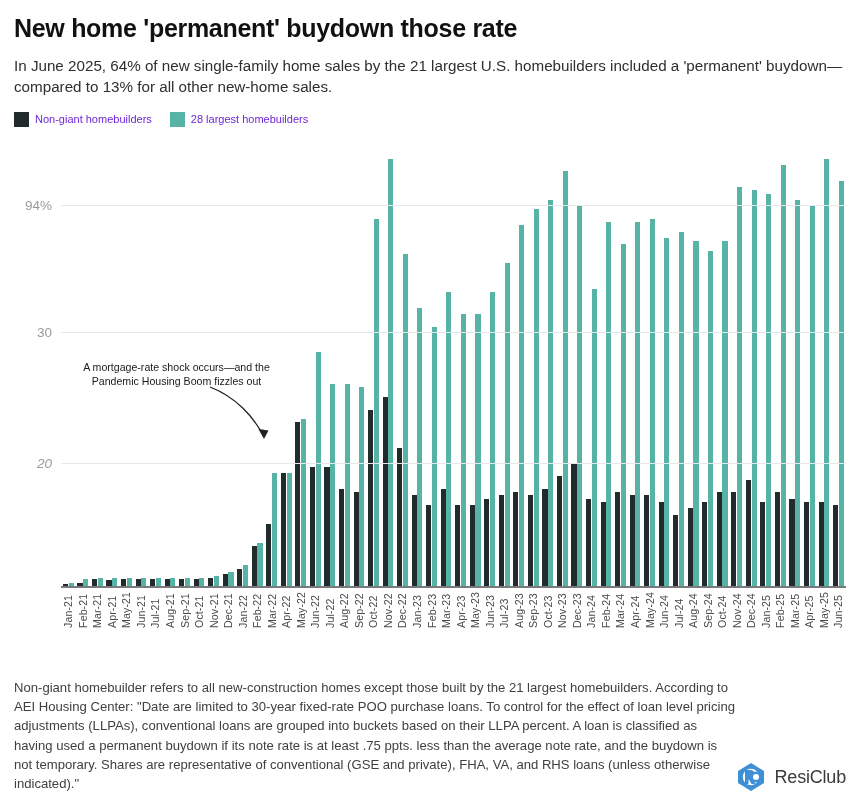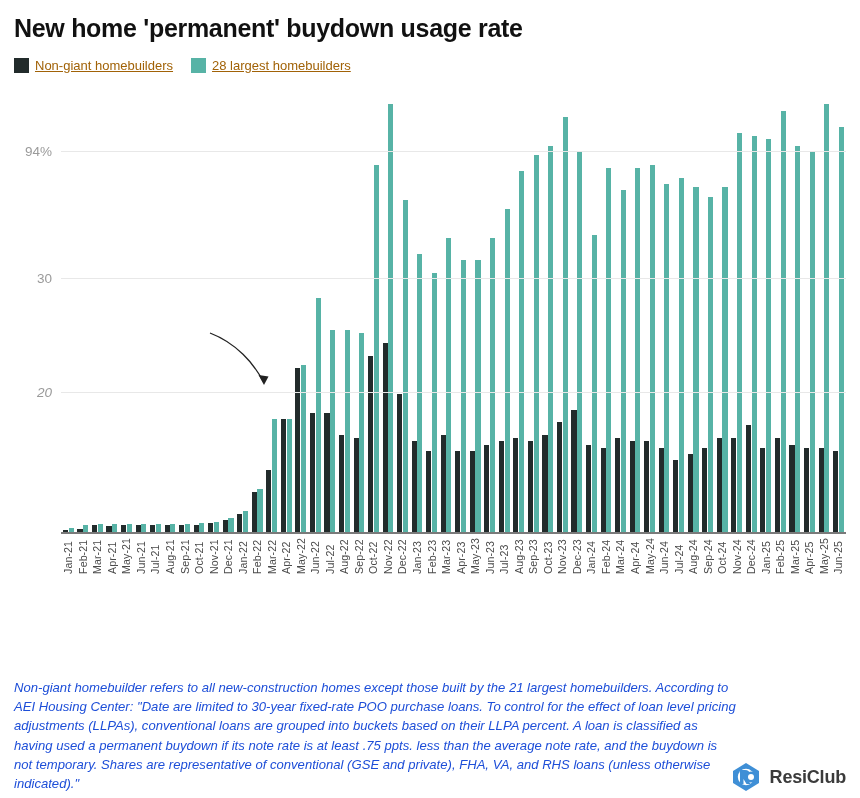--- a/index.html
+++ b/index.html
@@ -45,24 +45,23 @@
     align-items: center;
     gap: 6px;
     margin-right: 8px;
   }
   .legend-swatch {
     width: 15px; height: 15px;
     display: inline-block;
     flex: 0 0 auto;
   }
   .legend-label {
-    font-size: 13px;
-    color: #a16207;
+    font-size: 11px;
+    color: #6d28d9;
     white-space: nowrap;
-    text-decoration: underline;
   }
 
   
   .chart {
     position: relative;
     margin-top: 16px;
     height: 508px;
     width: 832px;
   }
   .plot {
@@ -158,46 +157,46 @@
 
   
   .footer {
     position: absolute;
     left: 14px;
     right: 14px;
     top: 664px;
   }
   .note {
     font-size: 13.1px;
-    font-style: italic;
-    color: #1d4ed8;
+    color: #404040;
     line-height: 1.47;
     max-width: 722px;
   }
   .brand {
     position: absolute;
     right: 0px;
     top: 84px;
     display: flex;
     align-items: center;
     gap: 7px;
   }
   .brand-name {
     font-size: 18px;
-    font-weight: bold;
+    font-weight: normal;
     color: #3b3b3b;
     letter-spacing: -0.2px;
   }
 </style>
 </head>
 <body>
 
 <div class="wrap">
 
-  <h1 class="title">New home 'permanent' buydown usage rate</h1>
+  <h1 class="title">New home 'permanent' buydown those rate</h1>
+  <p class="subtitle">In June 2025, 64% of new single-family home sales by the 21 largest U.S. homebuilders included a 'permanent' buydown—compared to 13% for all other new-home sales.</p>
 
   <div class="legend" id="legend">
       <div class="legend-item">
         <span class="legend-swatch" style="background: rgb(34, 43, 43);"></span>
         <span class="legend-label">Non-giant homebuilders</span>
       </div>
       <div class="legend-item">
         <span class="legend-swatch" style="background: rgb(87, 179, 166);"></span>
         <span class="legend-label">28 largest homebuilders</span>
       </div>
@@ -416,21 +415,21 @@
           </div>
           <div class="group" title="May-25">
             <div class="bar dark" style="height: 85.8214px; background: rgb(34, 43, 43);"></div>
             <div class="bar teal" style="height: 429.107px; background: rgb(87, 179, 166);"></div>
           </div>
           <div class="group" title="Jun-25">
             <div class="bar dark" style="height: 82.6429px; background: rgb(34, 43, 43);"></div>
             <div class="bar teal" style="height: 406.857px; background: rgb(87, 179, 166);"></div>
           </div>
         </div>
-    <div class="gridline" style="bottom: 141px; font-style: italic;">
+    <div class="gridline" style="bottom: 124px; font-style: italic;">
           <span class="ytick">20</span>
         </div>
         <div class="gridline" style="bottom: 254.286px;">
           <span class="ytick">30</span>
         </div>
         <div class="gridline" style="bottom: 381.429px;">
           <span class="ytick">94%</span>
         </div>
         <div class="gridline zero" style="bottom: 0px;"></div>
       </div>
@@ -592,20 +591,21 @@
           <span>Apr-25</span>
         </div>
         <div class="xlab">
           <span>May-25</span>
         </div>
         <div class="xlab">
           <span>Jun-25</span>
         </div>
       </div>
 
+    <div class="annot">A mortgage-rate shock occurs—and the Pandemic Housing Boom fizzles out</div>
     <svg class="annot-arrow" viewBox="0 0 80 80">
       <path d="M4 4 C 30 14, 48 34, 58 54" stroke="#222" stroke-width="1.3" fill="none"></path>
       <path d="M58 56 L 52.5 46 L 62.5 47.5 Z" fill="#222"></path>
     </svg>
   </div>
 
   <div class="footer">
     <div class="note">Non-giant homebuilder refers to all new-construction homes except those built by the 21 largest homebuilders. According to AEI Housing Center: "Date are limited to 30-year fixed-rate POO purchase loans. To control for the effect of loan level pricing adjustments (LLPAs), conventional loans are grouped into buckets based on their LLPA percent. A loan is classified as having used a permanent buydown if its note rate is at least .75 ppts. less than the average note rate, and the buydown is not temporary. Shares are representative of conventional (GSE and private), FHA, VA, and RHS loans (unless otherwise indicated)."</div>
 
     <div class="brand">

